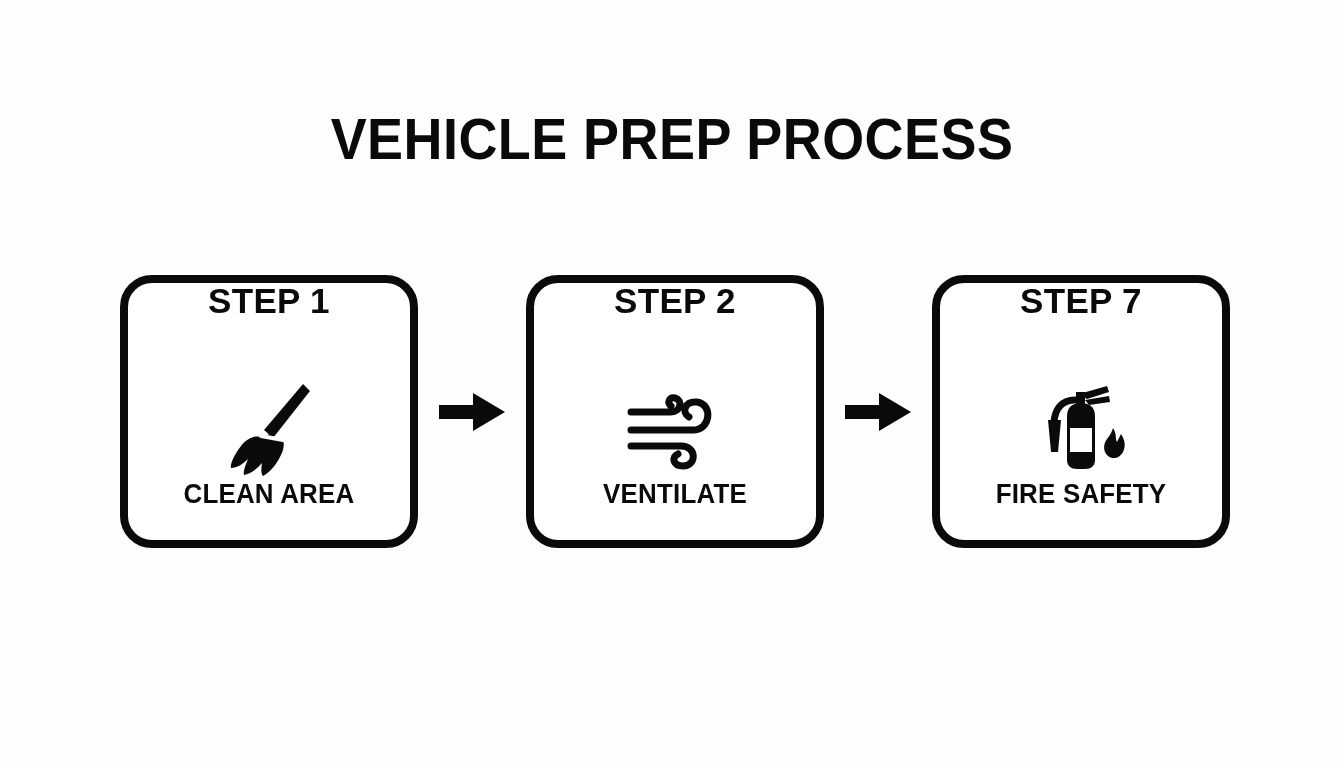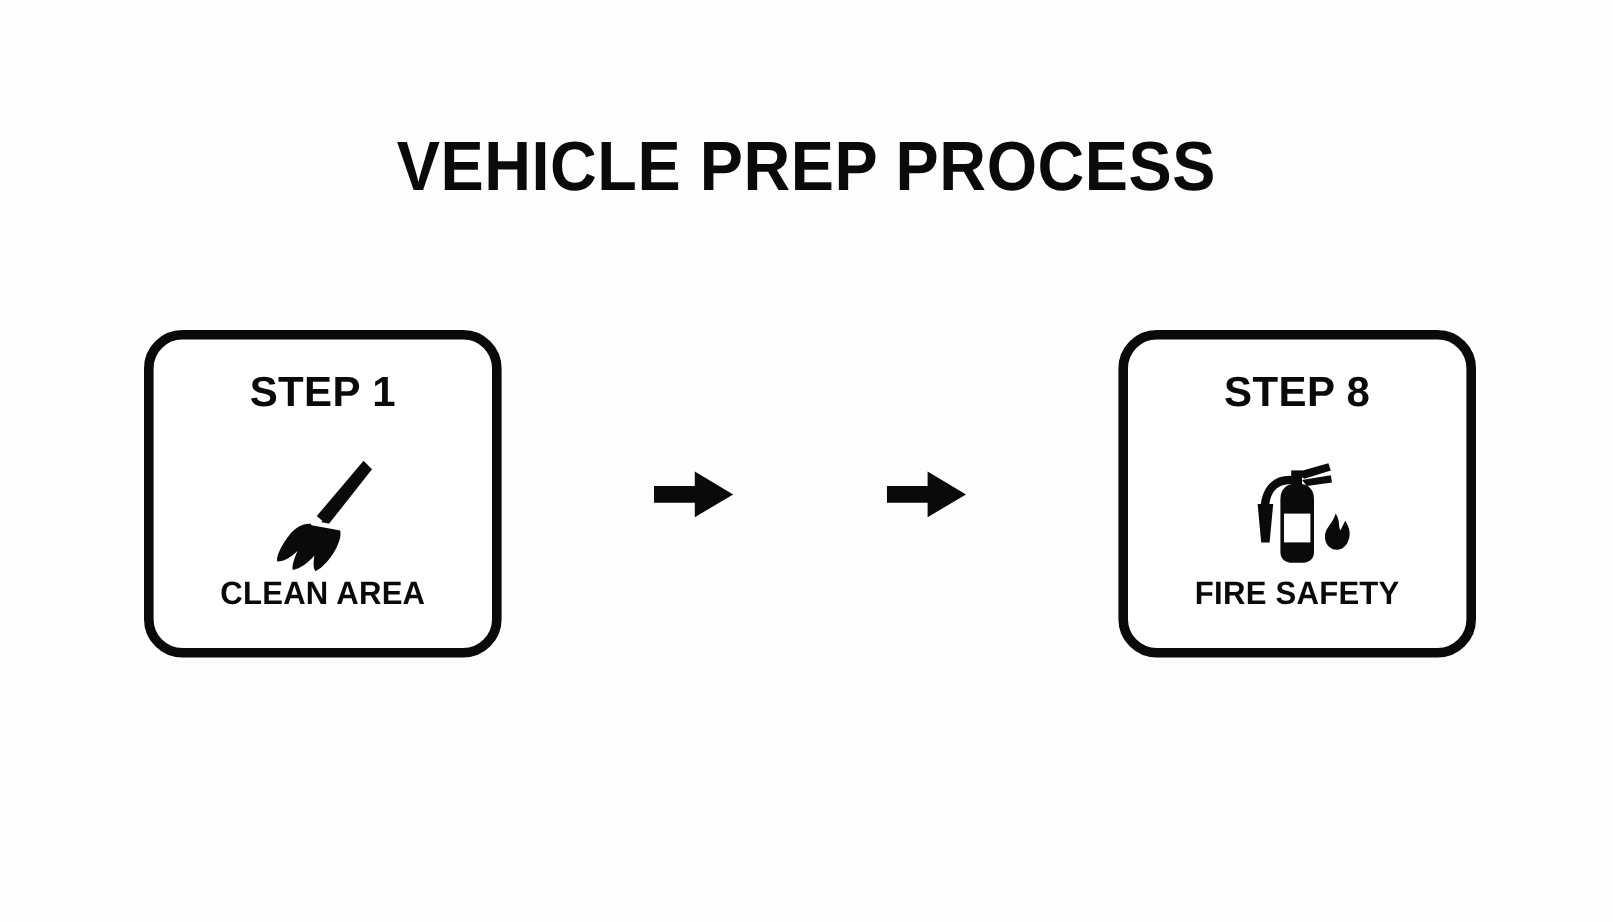--- a/index.html
+++ b/index.html
@@ -60,21 +60,20 @@
     border-radius: 32px;
     background: #ffffff;
     position: relative;
     display: flex;
     flex-direction: column;
     align-items: center;
     flex: 0 0 auto;
   }
 
   .step-heading {
-    margin-top: 26px;
     font-size: 35px;
     font-weight: 700;
     letter-spacing: 0.3px;
     line-height: 1;
     color: #0a0a0a;
     white-space: nowrap;
   }
 
   .step-icon {
     position: absolute;
@@ -147,29 +146,51 @@
       </div>
       <div class="step-label">CLEAN AREA</div>
     </div>
 
     <div class="arrow-connector">
       <svg width="66" height="40" viewBox="0 0 66 40">
         <path d="M0 13 L34 13 L34 1 L66 20 L34 39 L34 27 L0 27 Z" fill="#0a0a0a"></path>
       </svg>
     </div>
 
+    <div class="step-card">
+      <div class="step-heading">STEP 2</div>
+      <div class="step-icon">
+        <svg width="104" height="92" viewBox="0 0 104 92">
+          <g fill="none" stroke="#0a0a0a" stroke-width="7" stroke-linecap="round">
+
+            <path d="M8 30 L48 30
+                     C 58 30, 60 18, 52 16
+                     C 46 15, 44 21, 48 24"></path>
+
+            <path d="M8 48 L70 48
+                     C 88 48, 90 22, 74 20
+                     C 62 19, 58 30, 66 35"></path>
+
+            <path d="M8 64 L58 64
+                     C 74 64, 74 84, 60 84
+                     C 50 84, 48 75, 55 72"></path>
+          </g>
+        </svg>
+      </div>
+      <div class="step-label">VENTILATE</div>
+    </div>
 
     <div class="arrow-connector">
       <svg width="66" height="40" viewBox="0 0 66 40">
         <path d="M0 13 L34 13 L34 1 L66 20 L34 39 L34 27 L0 27 Z" fill="#0a0a0a"></path>
       </svg>
     </div>
 
     <div class="step-card">
-      <div class="step-heading">STEP 8</div>
+      <div class="step-heading">STEP 7</div>
       <div class="step-icon">
         <svg width="104" height="104" viewBox="0 0 104 104">
 
           <path d="M50 18 L78 10 L80 16 L58 23 Z" fill="#0a0a0a"></path>
           <path d="M56 24 L80 20 L81 26 L60 29 Z" fill="#0a0a0a"></path>
 
           <rect x="47" y="16" width="9" height="16" fill="#0a0a0a"></rect>
 
           <path d="M46 24 C 32 24, 26 34, 25 46" stroke="#0a0a0a" stroke-width="7" fill="none" stroke-linecap="round"></path>
 

